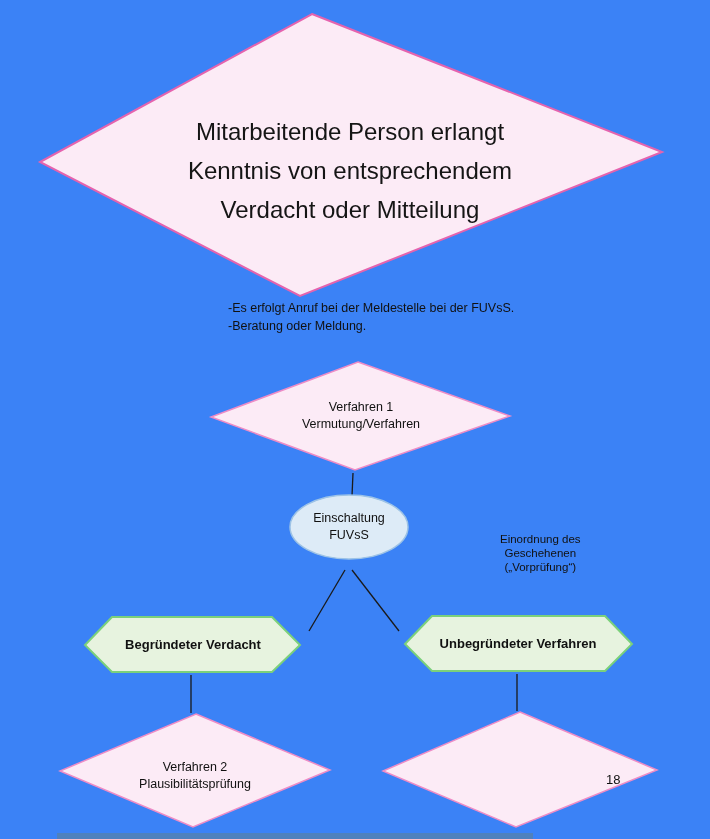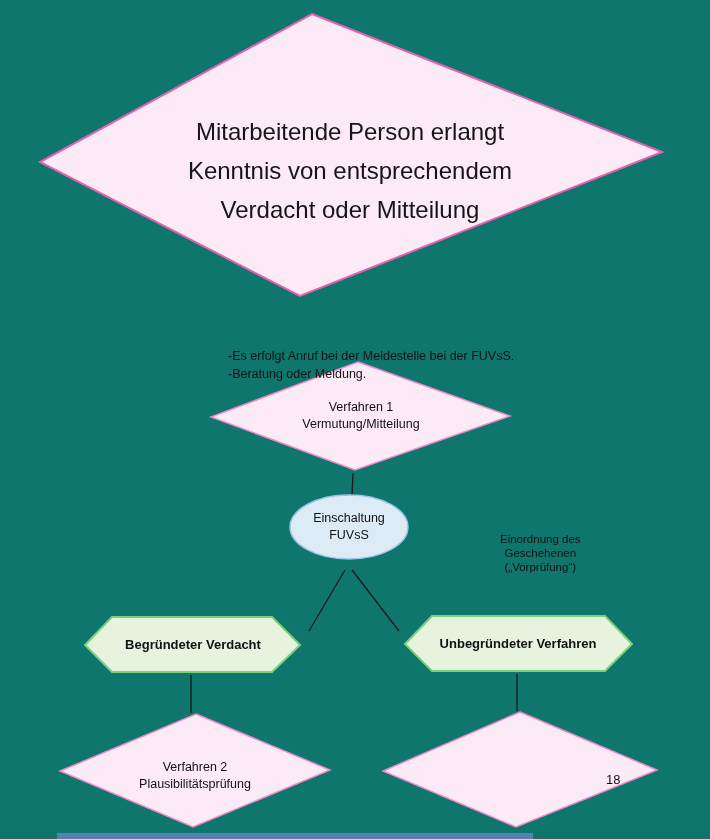--- a/index.html
+++ b/index.html
@@ -5,21 +5,21 @@
   html, body {
     margin: 0;
     padding: 0;
     background: #ffffff;
     font-family: "Liberation Sans", "DejaVu Sans", sans-serif;
   }
   #slide {
     position: relative;
     width: 710px;
     height: 839px;
-    background: #0f766e;
+    background: #3b82f6;
     overflow: hidden;
     color: #111111;
   }
   #shapes {
     position: absolute;
     left: 0; top: 0;
     width: 710px; height: 839px;
   }
   .txt {
     position: absolute;
@@ -28,21 +28,20 @@
   }
   .center { text-align: center; }
   .big-label {
     font-size: 24px;
     line-height: 39px;
     color: #151515;
   }
   .note {
     font-size: 12.5px;
     line-height: 18px;
-    margin-top: 48px;
   }
   .node-label {
     font-size: 12.5px;
     line-height: 17px;
   }
   .hex-label {
     font-size: 13px;
     line-height: 16px;
     font-weight: bold;
   }
@@ -92,21 +91,21 @@
     <div>Verdacht oder Mitteilung</div>
   </div>
 
   <div class="txt note" style="left:228px; top:299px;">
     <div>-Es erfolgt Anruf bei der Meldestelle bei der FUVsS.</div>
     <div>-Beratung oder Meldung.</div>
   </div>
 
   <div class="txt center node-label" style="left:241px; top:399px; width:240px;">
     <div>Verfahren 1</div>
-    <div>Vermutung/Mitteilung</div>
+    <div>Vermutung/Verfahren</div>
   </div>
 
   <div class="txt center node-label" style="left:289px; top:510px; width:120px;">
     <div>Einschaltung</div>
     <div>FUVsS</div>
   </div>
 
   <div class="txt side-label" style="left:500px; top:532px;text-align:center;">
     <div>Einordnung des</div>
     <div>Geschehenen</div>

